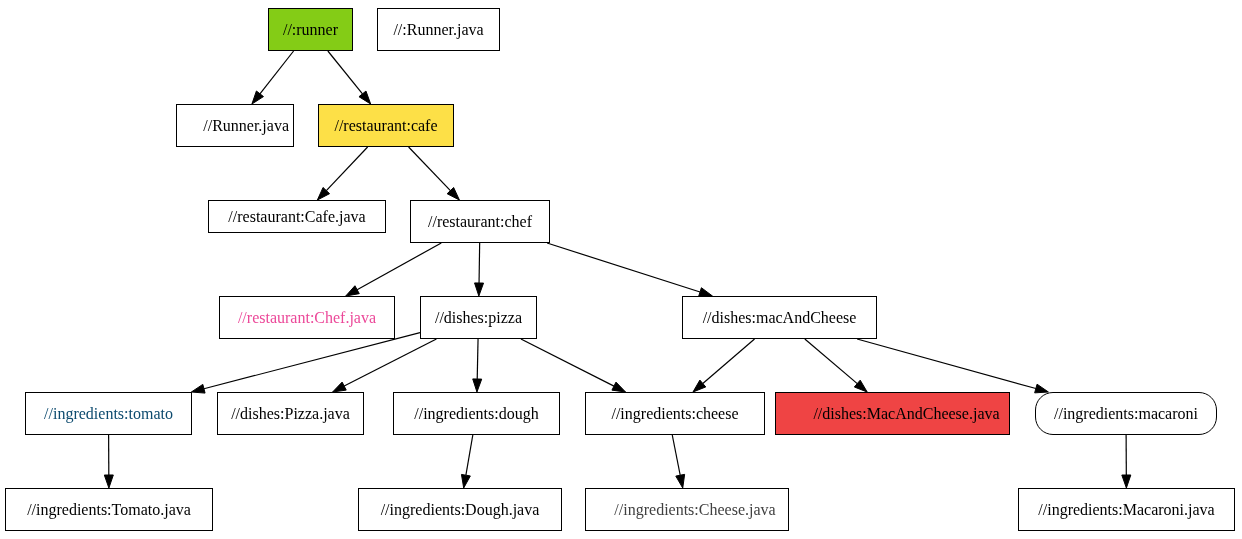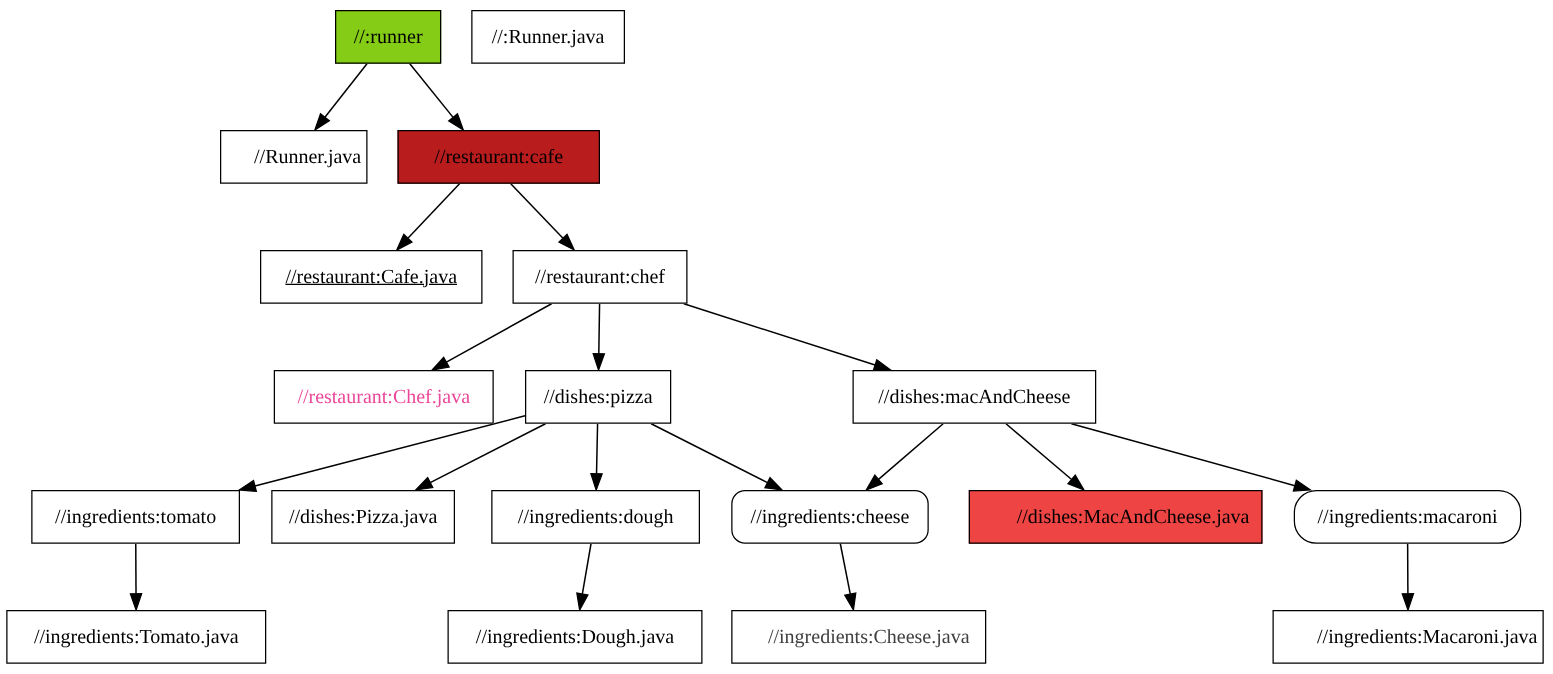--- a/index.html
+++ b/index.html
@@ -94,61 +94,61 @@
 
 <div class="node" style="left: 268px; top: 8px; width: 85px; height: 43px; background: #84cc16; border-color: rgb(0, 0, 0);">
       <span class="label" style="color: rgb(0, 0, 0);">//:runner</span>
     </div>
     <div class="node" style="left: 377px; top: 8px; width: 123px; height: 43px; background: rgb(255, 255, 255); border-color: rgb(0, 0, 0);">
       <span class="label" style="color: rgb(0, 0, 0);">//:Runner.java</span>
     </div>
     <div class="node" style="left: 176px; top: 104px; width: 118px; height: 43px; background: rgb(255, 255, 255); border-color: rgb(0, 0, 0); justify-content: flex-end;">
       <span class="label" style="color: rgb(0, 0, 0);">//Runner.java</span>
     </div>
-    <div class="node" style="left: 318px; top: 104px; width: 162px; height: 43px; background: #b91c1c; border-color: rgb(0, 0, 0);">
+    <div class="node" style="left: 318px; top: 104px; width: 136px; height: 43px; background: #fde047; border-color: rgb(0, 0, 0);">
       <span class="label" style="color: rgb(0, 0, 0);">//restaurant:cafe</span>
     </div>
-    <div class="node" style="left: 208px; top: 200px; width: 178px; height: 43px; background: rgb(255, 255, 255); border-color: rgb(0, 0, 0); text-decoration: underline;">
+    <div class="node" style="left: 208px; top: 200px; width: 178px; height: 33px; background: rgb(255, 255, 255); border-color: rgb(0, 0, 0);">
       <span class="label" style="color: rgb(0, 0, 0);">//restaurant:Cafe.java</span>
     </div>
     <div class="node" style="left: 410px; top: 200px; width: 140px; height: 43px; background: rgb(255, 255, 255); border-color: rgb(0, 0, 0);">
       <span class="label" style="color: rgb(0, 0, 0);">//restaurant:chef</span>
     </div>
     <div class="node" style="left: 219px; top: 296px; width: 176px; height: 43px; background: rgb(255, 255, 255); border-color: rgb(0, 0, 0);">
       <span class="label" style="color: #ec4899;">//restaurant:Chef.java</span>
     </div>
     <div class="node" style="left: 420px; top: 296px; width: 117px; height: 43px; background: rgb(255, 255, 255); border-color: rgb(0, 0, 0);">
       <span class="label" style="color: rgb(0, 0, 0);">//dishes:pizza</span>
     </div>
     <div class="node" style="left: 682px; top: 296px; width: 195px; height: 43px; background: rgb(255, 255, 255); border-color: rgb(0, 0, 0);">
       <span class="label" style="color: rgb(0, 0, 0);">//dishes:macAndCheese</span>
     </div>
     <div class="node" style="left: 25px; top: 392px; width: 167px; height: 43px; background: rgb(255, 255, 255); border-color: rgb(0, 0, 0);">
-      <span class="label" style="color: #000000;">//ingredients:tomato</span>
+      <span class="label" style="color: #0c4a6e;">//ingredients:tomato</span>
     </div>
     <div class="node" style="left: 217px; top: 392px; width: 147px; height: 43px; background: rgb(255, 255, 255); border-color: rgb(0, 0, 0);">
       <span class="label" style="color: rgb(0, 0, 0);">//dishes:Pizza.java</span>
     </div>
     <div class="node" style="left: 393px; top: 392px; width: 167px; height: 43px; background: rgb(255, 255, 255); border-color: rgb(0, 0, 0);">
       <span class="label" style="color: rgb(0, 0, 0);">//ingredients:dough</span>
     </div>
-    <div class="node" style="left: 585px; top: 392px; width: 158px; height: 43px; background: rgb(255, 255, 255); border-color: rgb(0, 0, 0); border-radius: 11px;">
+    <div class="node" style="left: 585px; top: 392px; width: 180px; height: 43px; background: rgb(255, 255, 255); border-color: rgb(0, 0, 0);">
       <span class="label" style="color: rgb(0, 0, 0);">//ingredients:cheese</span>
     </div>
     <div class="node" style="left: 775px; top: 392px; width: 235px; height: 43px; background: #ef4444; border-color: rgb(0, 0, 0); padding-left: 28px;">
       <span class="label" style="color: rgb(0, 0, 0);">//dishes:MacAndCheese.java</span>
     </div>
     <div class="node" style="left: 1035px; top: 392px; width: 182px; height: 43px; background: rgb(255, 255, 255); border-color: rgb(0, 0, 0); border-radius: 18px;">
       <span class="label" style="color: rgb(0, 0, 0);">//ingredients:macaroni</span>
     </div>
     <div class="node" style="left: 5px; top: 488px; width: 208px; height: 43px; background: rgb(255, 255, 255); border-color: rgb(0, 0, 0);">
       <span class="label" style="color: rgb(0, 0, 0);">//ingredients:Tomato.java</span>
     </div>
     <div class="node" style="left: 358px; top: 488px; width: 204px; height: 43px; background: rgb(255, 255, 255); border-color: rgb(0, 0, 0);">
       <span class="label" style="color: rgb(0, 0, 0);">//ingredients:Dough.java</span>
     </div>
     <div class="node" style="left: 585px; top: 488px; width: 204px; height: 43px; background: rgb(255, 255, 255); border-color: rgb(0, 0, 0);">
       <span class="label" style="color: #404040; margin-left: 16px;">//ingredients:Cheese.java</span>
     </div>
-    <div class="node" style="left: 1018px; top: 488px; width: 217px; height: 43px; background: rgb(255, 255, 255); border-color: rgb(0, 0, 0); justify-content: flex-end;">
+    <div class="node" style="left: 1018px; top: 488px; width: 217px; height: 43px; background: rgb(255, 255, 255); border-color: rgb(0, 0, 0);">
       <span class="label" style="color: rgb(0, 0, 0);">//ingredients:Macaroni.java</span>
     </div>
   </div>
 
 </body></html>

